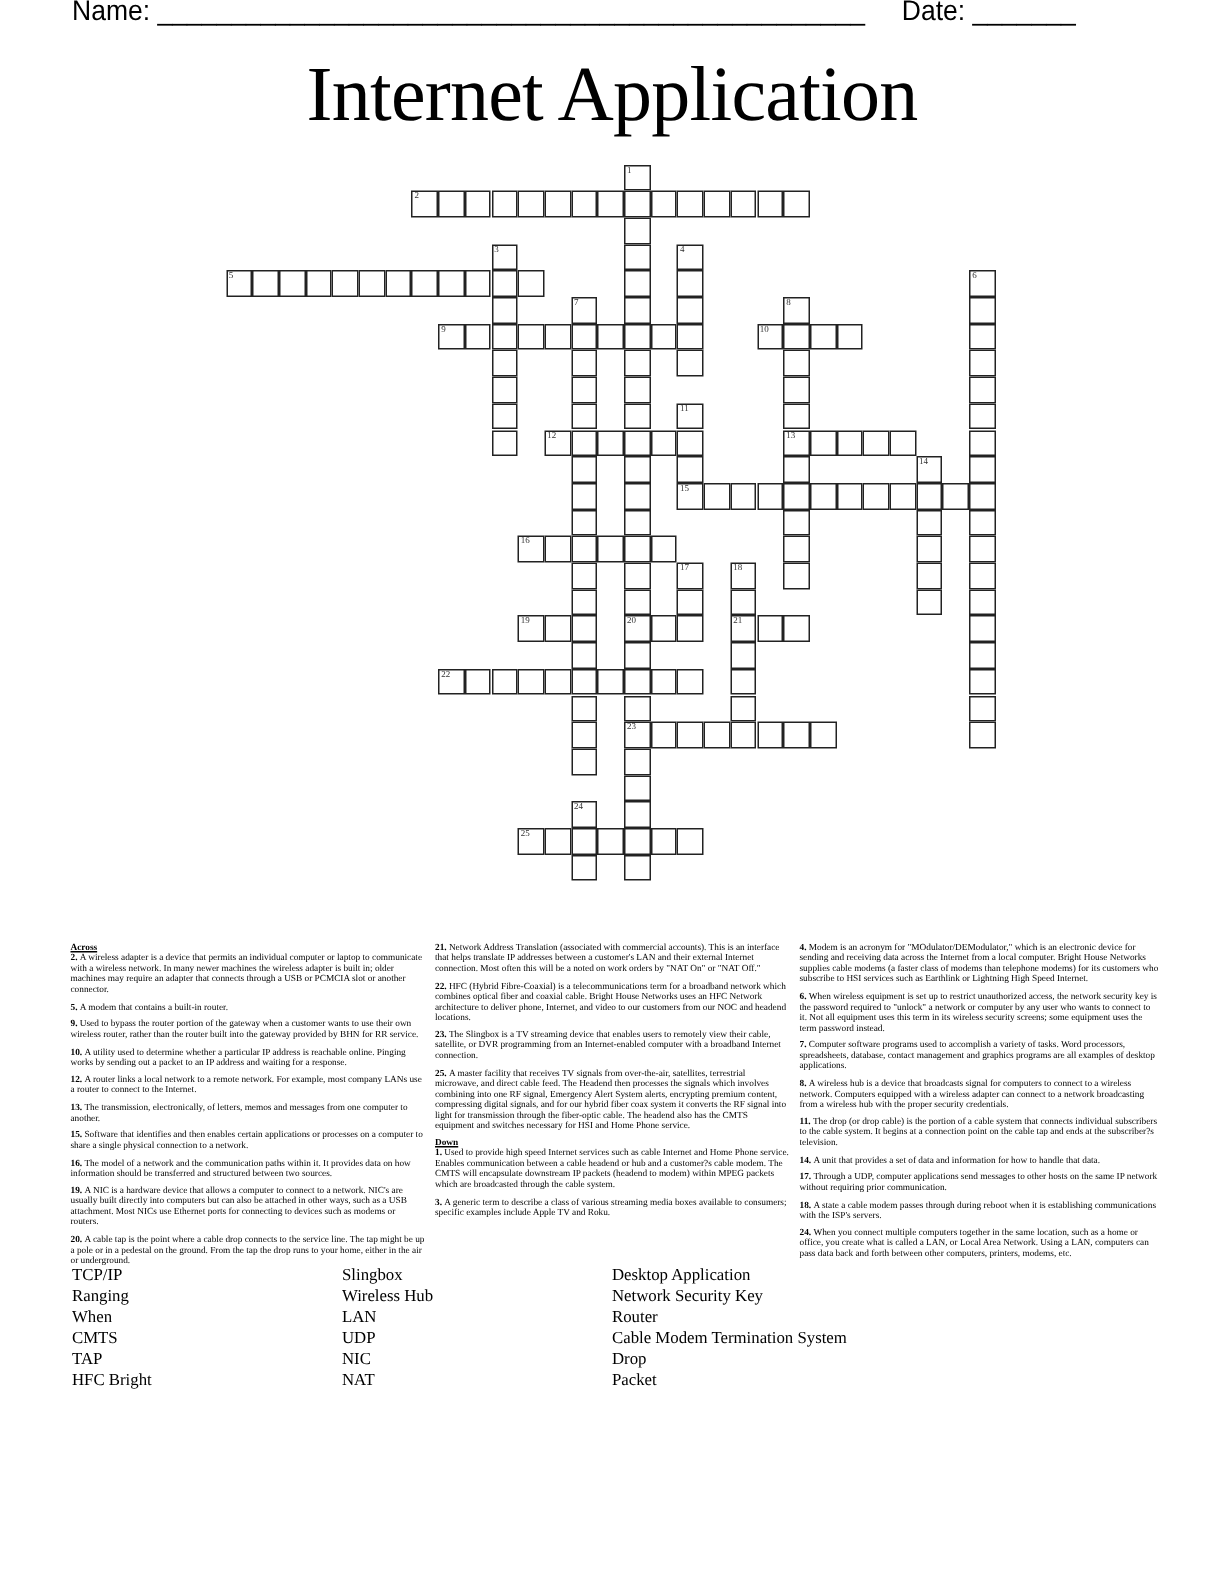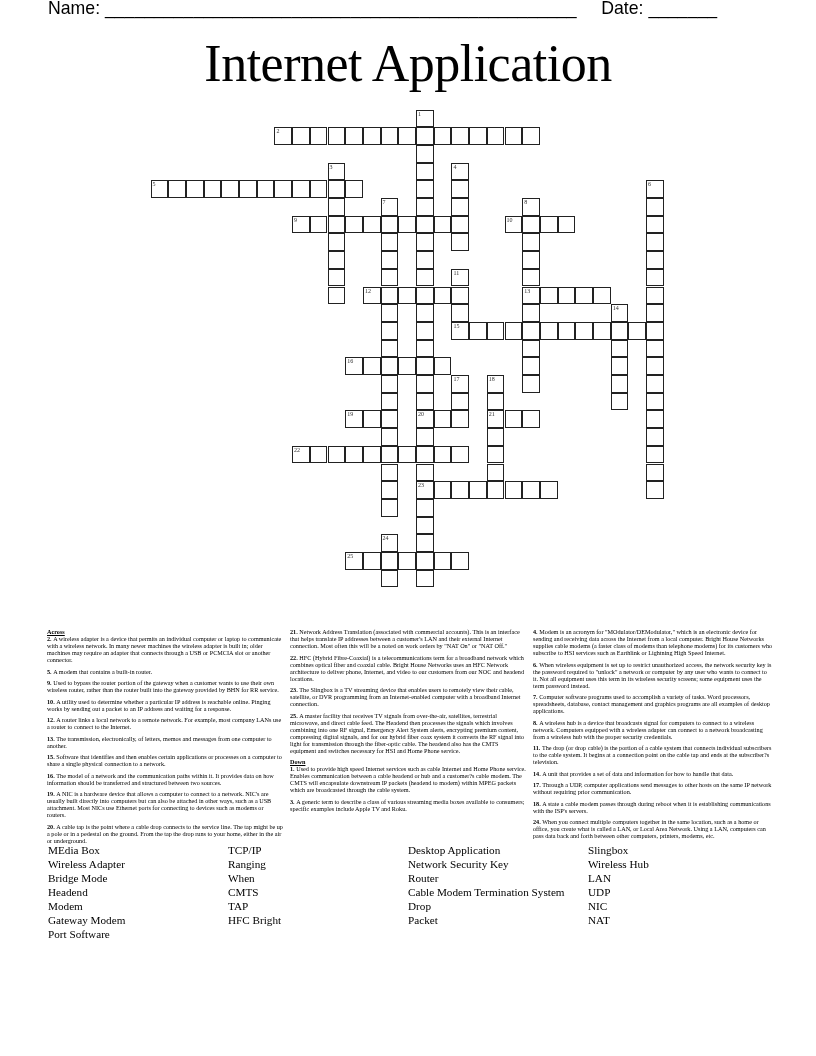--- a/index.html
+++ b/index.html
@@ -312,46 +312,37 @@
       <p><b>14. </b><span>A unit that provides a set of data and information for how to handle that data.</span></p>
       <p><b>17. </b><span>Through a UDP, computer applications send messages to other hosts on the same IP network without requiring prior communication.</span></p>
       <p><b>18. </b><span>A state a cable modem passes through during reboot when it is establishing communications with the ISP's servers.</span></p>
       <p><b>24. </b><span>When you connect multiple computers together in the same location, such as a home or office, you create what is called a LAN, or Local Area Network. Using a LAN, computers can pass data back and forth between other computers, printers, modems, etc.</span></p>
     </div>
 </div>
 
 <div class="wb">
   <div class="wb-grid" id="wbgrid">
       <div class="wb-col">
-        <div>MEdia Box</div>
-        <div>Wireless Adapter</div>
-        <div>Bridge Mode</div>
-        <div>Headend</div>
-        <div>Modem</div>
-        <div>Gateway Modem</div>
-        <div>Port Software</div>
-      </div>
-      <div class="wb-col">
         <div>TCP/IP</div>
         <div>Ranging</div>
         <div>When</div>
         <div>CMTS</div>
         <div>TAP</div>
         <div>HFC Bright</div>
+      </div>
+      <div class="wb-col">
+        <div>Slingbox</div>
+        <div>Wireless Hub</div>
+        <div>LAN</div>
+        <div>UDP</div>
+        <div>NIC</div>
+        <div>NAT</div>
       </div>
       <div class="wb-col">
         <div>Desktop Application</div>
         <div>Network Security Key</div>
         <div>Router</div>
         <div>Cable Modem Termination System</div>
         <div>Drop</div>
         <div>Packet</div>
       </div>
-      <div class="wb-col">
-        <div>Slingbox</div>
-        <div>Wireless Hub</div>
-        <div>LAN</div>
-        <div>UDP</div>
-        <div>NIC</div>
-        <div>NAT</div>
-      </div>
     </div>
 </div>
 
 </body></html>

